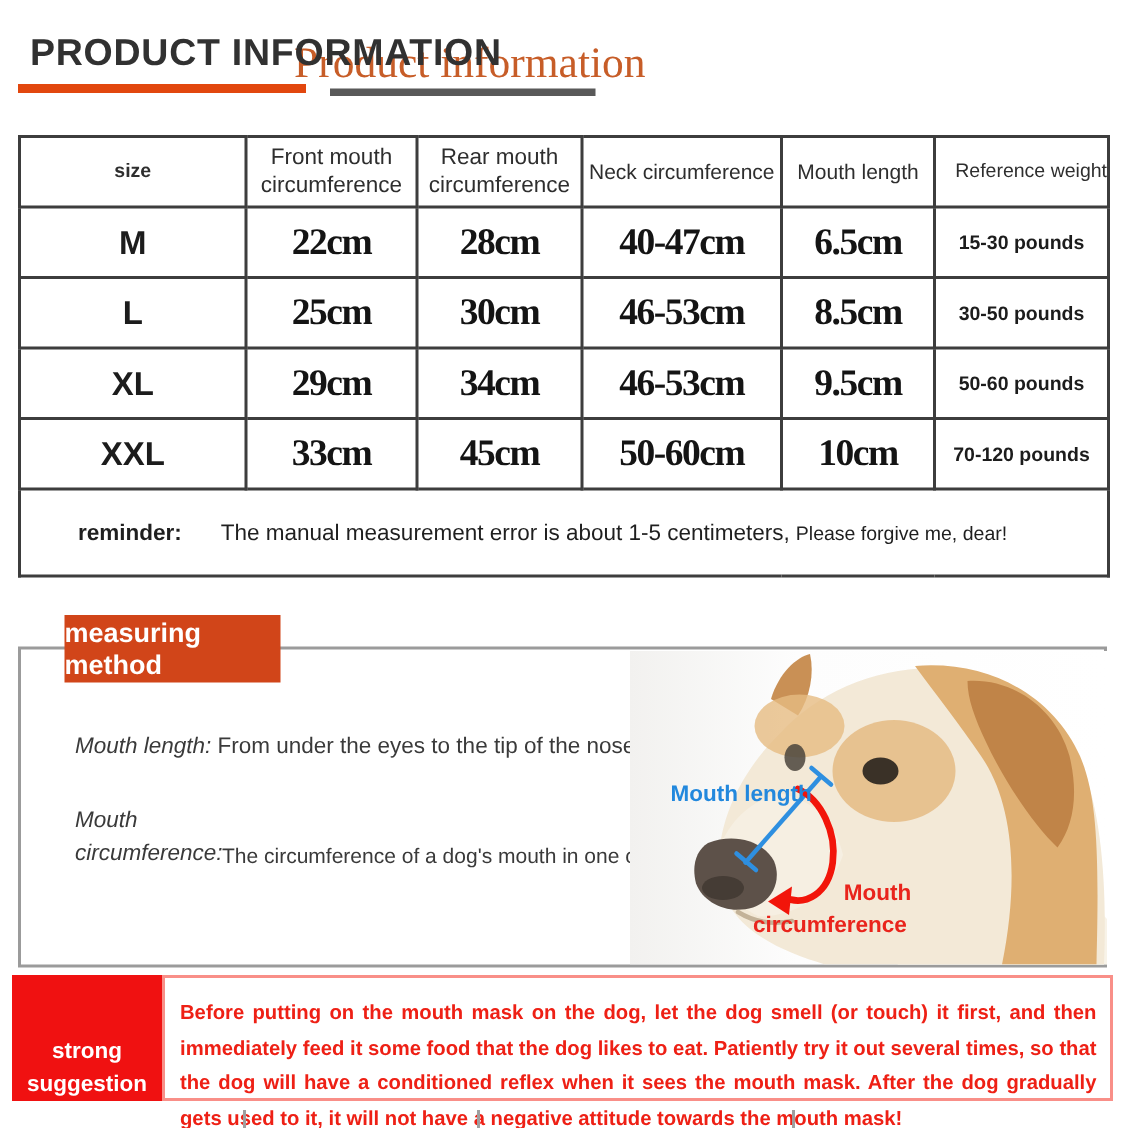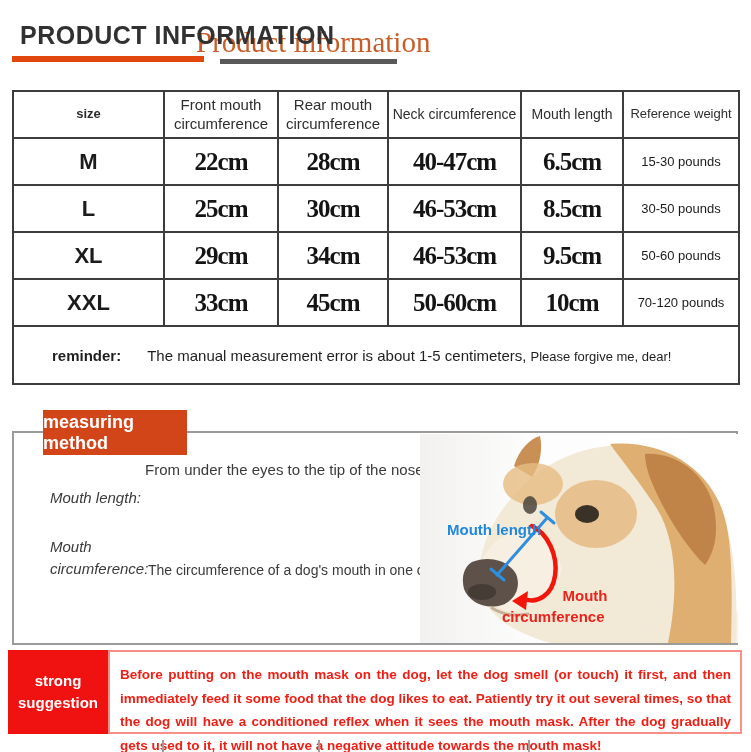--- a/index.html
+++ b/index.html
@@ -23,48 +23,48 @@
 
   
   table.size-table {
     position:absolute; left:12px; top:90px; width:726px;
     border-collapse:collapse; table-layout:fixed; background:#fff;
   }
   .size-table td, .size-table th { border:2px solid #3d3d3d; text-align:center; vertical-align:middle; padding:0; }
   .size-table th { font-weight:normal; font-size:15px; color:#2e2e2e; line-height:1.25; }
   .size-table th.c-size { font-size:13px; font-weight:bold;border-radius:21px; }
   .size-table th.c-neck, .size-table th.c-mouth { font-size:14px; }
-  .size-table th.c-weight { font-size:13px; }
+  .size-table th.c-weight { font-size:13px;text-align:right; }
   .row-h { height:47px; }
   .row-d { height:47px; }
   .row-r { height:58px; }
   td.v-size { font-size:22px; font-weight:bold; color:#1c1c1c; }
   td.v-cm {
     font-family:Liberation Serif, serif; font-weight:bold;
     font-size:25px; letter-spacing:-1px; color:#141414; white-space:nowrap;
   }
-  td.v-weight { font-size:13px; font-weight:normal; color:#1c1c1c; }
+  td.v-weight { font-size:13px; font-weight:bold; color:#1c1c1c; }
   td.reminder-cell { text-align:left; padding-left:38px; font-size:15px; color:#1f1f1f; }
   .rem-label { font-weight:bold; margin-right:26px; }
   .rem-suffix { font-size:13px; margin-left:4px; }
 
   
   .measure-box {
     position:absolute; left:12px; top:431px; width:726px; height:214px;
     border:2px solid #9b9b9b; background:#fff;
   }
   .measure-badge {
     position:absolute; left:43px; top:410px; width:144px; height:45px; z-index:3;
     background:#d14519; color:#fff; font-size:18px; font-weight:bold;
     display:flex; align-items:center; justify-content:center;
   }
   .m-label { position:absolute; font-size:15px; color:#3a3a3a;font-style:italic; }
   .m-desc  { position:absolute; font-size:15px; color:#3a3a3a; }
   .lbl-len  { left:50px; top:489px; }
-  .desc-len { left:145px; top:461px; }
+  .desc-len { left:145px; top:489px; }
   .lbl-circ1 { left:50px; top:538px; }
   .lbl-circ2 { left:50px; top:560px; }
   .desc-circ { left:148px; top:562px; font-size:14px; }
 
   .dog-photo { position:absolute; left:420px; top:434px; width:318px; height:209px; z-index:2; }
 
   .anno-blue {
     position:absolute; left:447px; top:521px; z-index:4;
     color:#2288dd; font-size:15px; font-weight:bold;
   }
@@ -74,21 +74,21 @@
   }
   .anno-red-2 {
     position:absolute; left:502px; top:608px; width:165px; text-align:left; z-index:4;
     color:#e9241c; font-size:15px; font-weight:bold;
   }
 
   
   .sugg-badge {
     position:absolute; left:8px; top:650px; width:100px; height:84px; z-index:2;
     background:#f01111; color:#fff; font-size:15px; font-weight:bold;
-    display:flex; flex-direction:column; align-items:center; justify-content:center; line-height:22px;
+    display:flex; flex-direction:column; align-items:center; justify-content:flex-end; line-height:22px;
   }
   .sugg-box {
     position:absolute; left:108px; top:650px; width:634px; height:84px;
     border:2px solid #f98f88; background:#fff;
     padding:11px 9px 0 10px;
   }
   .sugg-text {
     color:#ee2015; font-size:13.5px; font-weight:bold; line-height:1.75; text-align:justify;
   }
 

